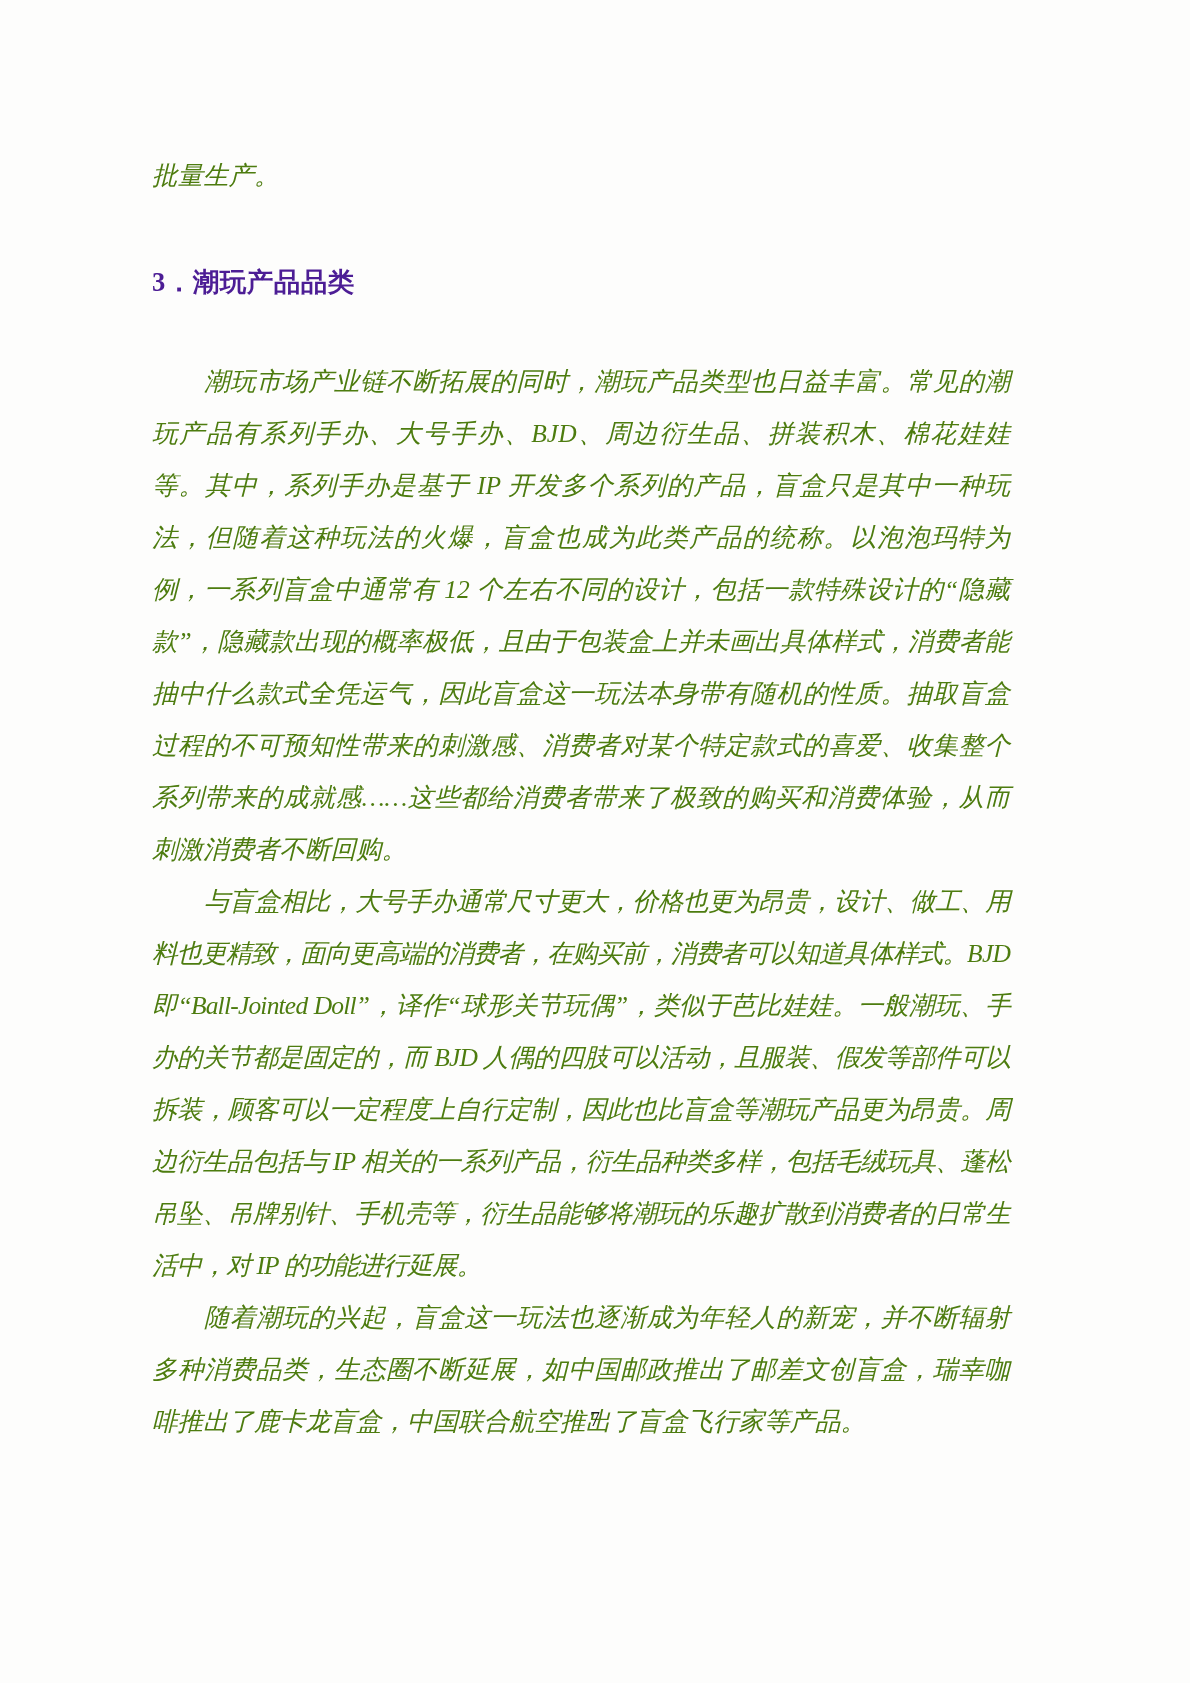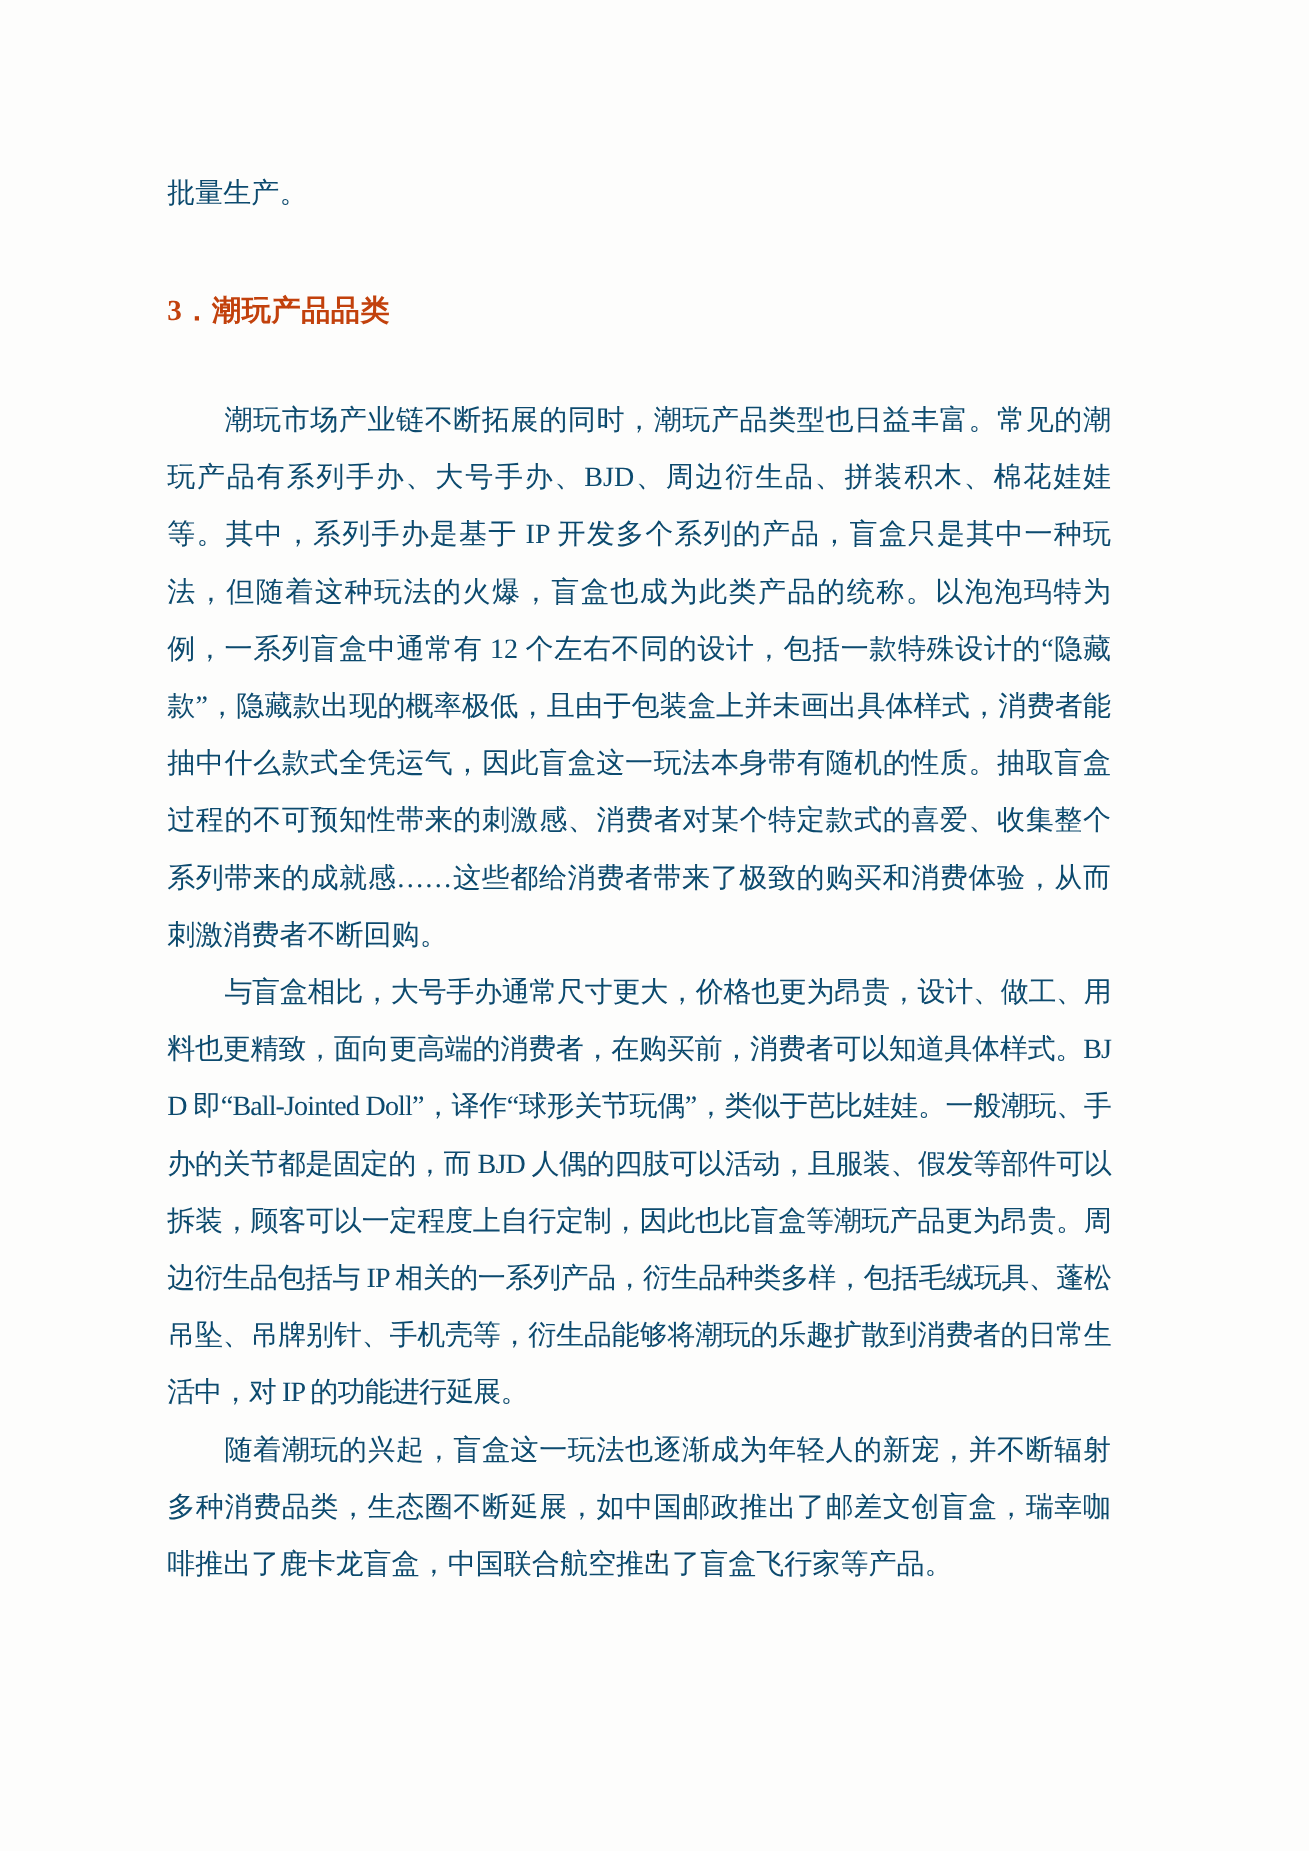--- a/index.html
+++ b/index.html
@@ -30,37 +30,38 @@
   }
 
   .para {
     font-size: 25.5px;
     line-height: 52px;
     text-align: justify;
     text-justify: inter-ideograph;
     margin: 0 0 0 0;
     letter-spacing: 0px;
     word-break: break-all;
-    color: #0c4a6e;
+    color: #4d7c0f;
+    font-style: italic;
   }
 
   .para.indent {
     text-indent: 52px;
   }
 
   .para.tight {
     letter-spacing: -0.8px;
   }
 
   .heading {
     font-size: 26.5px;
     line-height: 48px;
     font-weight: bold;
     margin: 0;
-    color: #c2410c;
+    color: #4c1d95;
     letter-spacing: 0.5px;
   }
 
   .gap-before-heading { height: 56px; }
   .gap-after-heading  { height: 50px; }
 
   .page-number {
     position: absolute;
     left: 0;
     right: 0;

